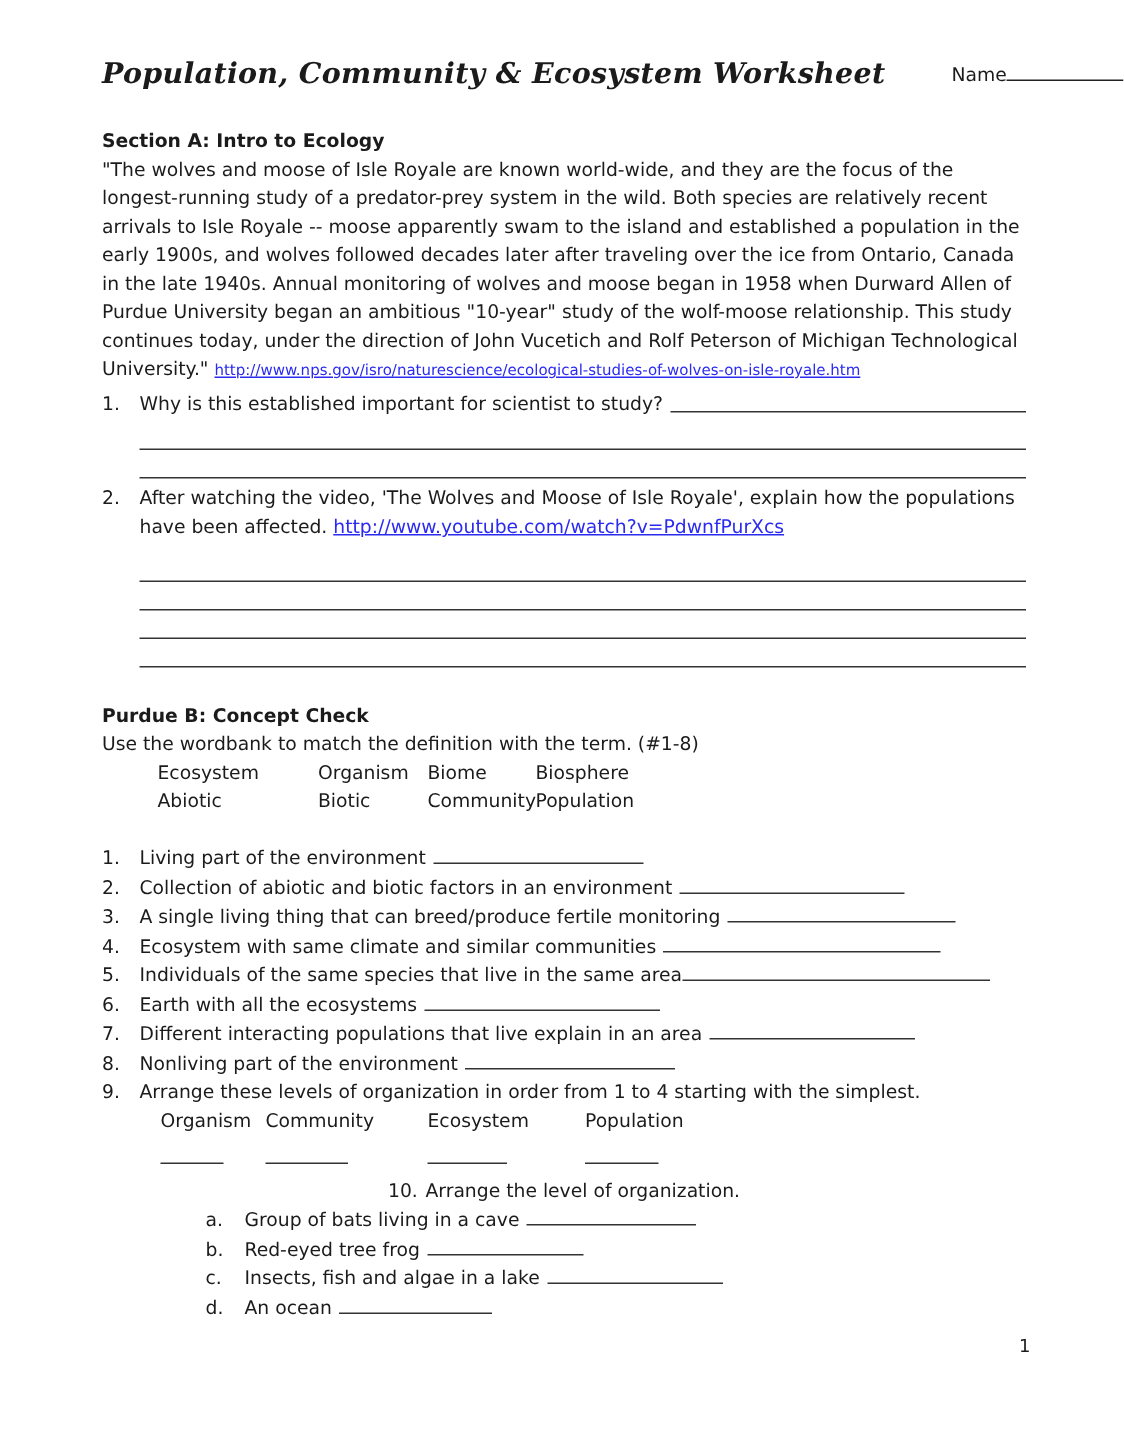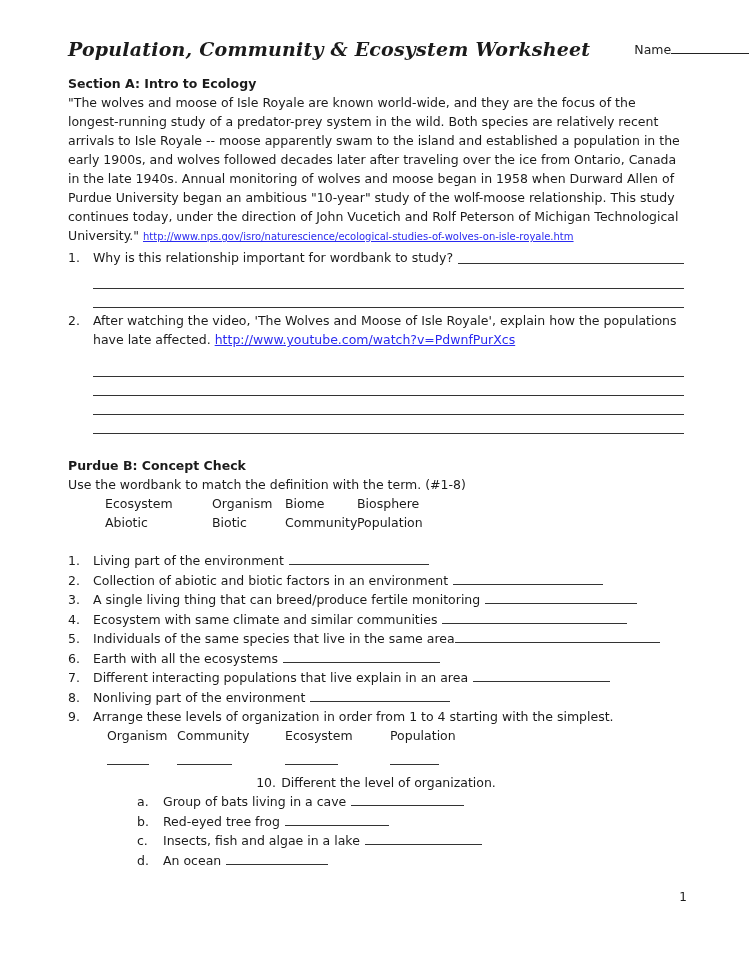--- a/index.html
+++ b/index.html
@@ -19,21 +19,21 @@
   
   .header { display:flex; justify-content:space-between; align-items:flex-end;gap:44px; }
   .title {
     font-family:"DejaVu Serif", serif;
     font-style:italic; font-weight:bold;
     font-size:19px; letter-spacing:.2px; white-space:nowrap;
   }
   .name-field { font-size:12.5px; white-space:nowrap; }
   .name-line { display:inline-block; width:132px; height:13px; border-bottom:1.3px solid #222; }
 
-  .section-heading { font-weight:bold; margin-top:15px; }
+  .section-heading { font-weight:bold; margin-top:25px; }
 
   .intro { margin-top:0; }
   .link { color:#2a2af0; text-decoration:underline; cursor:pointer; }
   .small-link { font-size:10px; letter-spacing:0; }
 
   
   .q { display:flex; align-items:baseline; }
   .q .num { flex:0 0 25px; }
   .q .qbody { flex:1 1 auto; }
   .q1 { margin-top:2px; }
@@ -88,31 +88,31 @@
       <span>Name</span><span class="name-line"></span>
     </div>
   </div>
 
   <div class="section-heading">Section A: Intro to Ecology</div>
 
   <p class="intro"><span>"The wolves and moose of Isle Royale are known world-wide, and they are the focus of the longest-running study of a predator-prey system in the wild. Both species are relatively recent arrivals to Isle Royale -- moose apparently swam to the island and established a population in the early 1900s, and wolves followed decades later after traveling over the ice from Ontario, Canada in the late 1940s. Annual monitoring of wolves and moose began in 1958 when Durward Allen of Purdue University began an ambitious "10-year" study of the wolf-moose relationship. This study continues today, under the direction of John Vucetich and Rolf Peterson of Michigan Technological University." </span><a class="link small-link">http://www.nps.gov/isro/naturescience/ecological-studies-of-wolves-on-isle-royale.htm</a></p>
 
   <div class="q q1">
     <span class="num">1.</span>
-    <span>Why is this relationship important for wordbank to study?</span>
+    <span>Why is this established important for scientist to study?</span>
     <span class="fill-blank"></span>
   </div>
   <div class="answer-lines after-q1">
     <div class="answer-line"></div>
     <div class="answer-line"></div>
   </div>
 
   <div class="q q2">
     <span class="num">2.</span>
-    <span class="qbody"><span>After watching the video, 'The Wolves and Moose of Isle Royale', explain how the populations have late affected. </span><a class="link">http://www.youtube.com/watch?v=PdwnfPurXcs</a></span>
+    <span class="qbody"><span>After watching the video, 'The Wolves and Moose of Isle Royale', explain how the populations have been affected. </span><a class="link">http://www.youtube.com/watch?v=PdwnfPurXcs</a></span>
   </div>
   <div class="answer-lines after-q2">
     <div class="answer-line"></div>
     <div class="answer-line"></div>
     <div class="answer-line"></div>
     <div class="answer-line"></div>
   </div>
 
   <div class="section-heading" style="margin-top:22px;">Purdue B: Concept Check</div>
   <div>Use the wordbank to match the definition with the term. (#1-8)</div>
@@ -187,21 +187,21 @@
   </div>
   <div class="grid4 q9-blanks">
     <span><span class="order-blank ob1"></span></span>
     <span><span class="order-blank ob2"></span></span>
     <span><span class="order-blank ob3"></span></span>
     <span><span class="order-blank ob4"></span></span>
   </div>
 
   <div class="q q10">
     <span class="num">10.</span>
-    <span>Different the level of organization.</span>
+    <span>Arrange the level of organization.</span>
   </div>
   <div>
     <div class="sub">
       <span class="letter">a.</span>
       <span class="text">Group of bats living in a cave</span>
       <span class="blank sb1"></span>
     </div>
     <div class="sub">
       <span class="letter">b.</span>
       <span class="text">Red-eyed tree frog</span>

